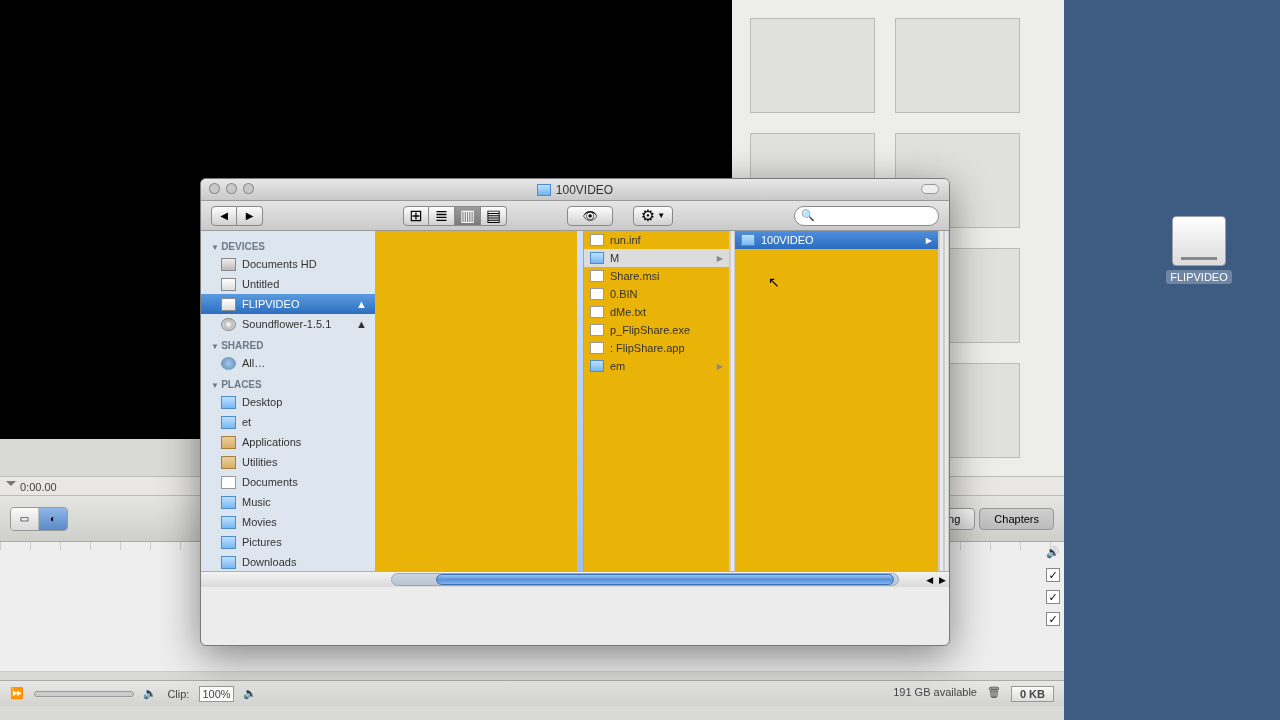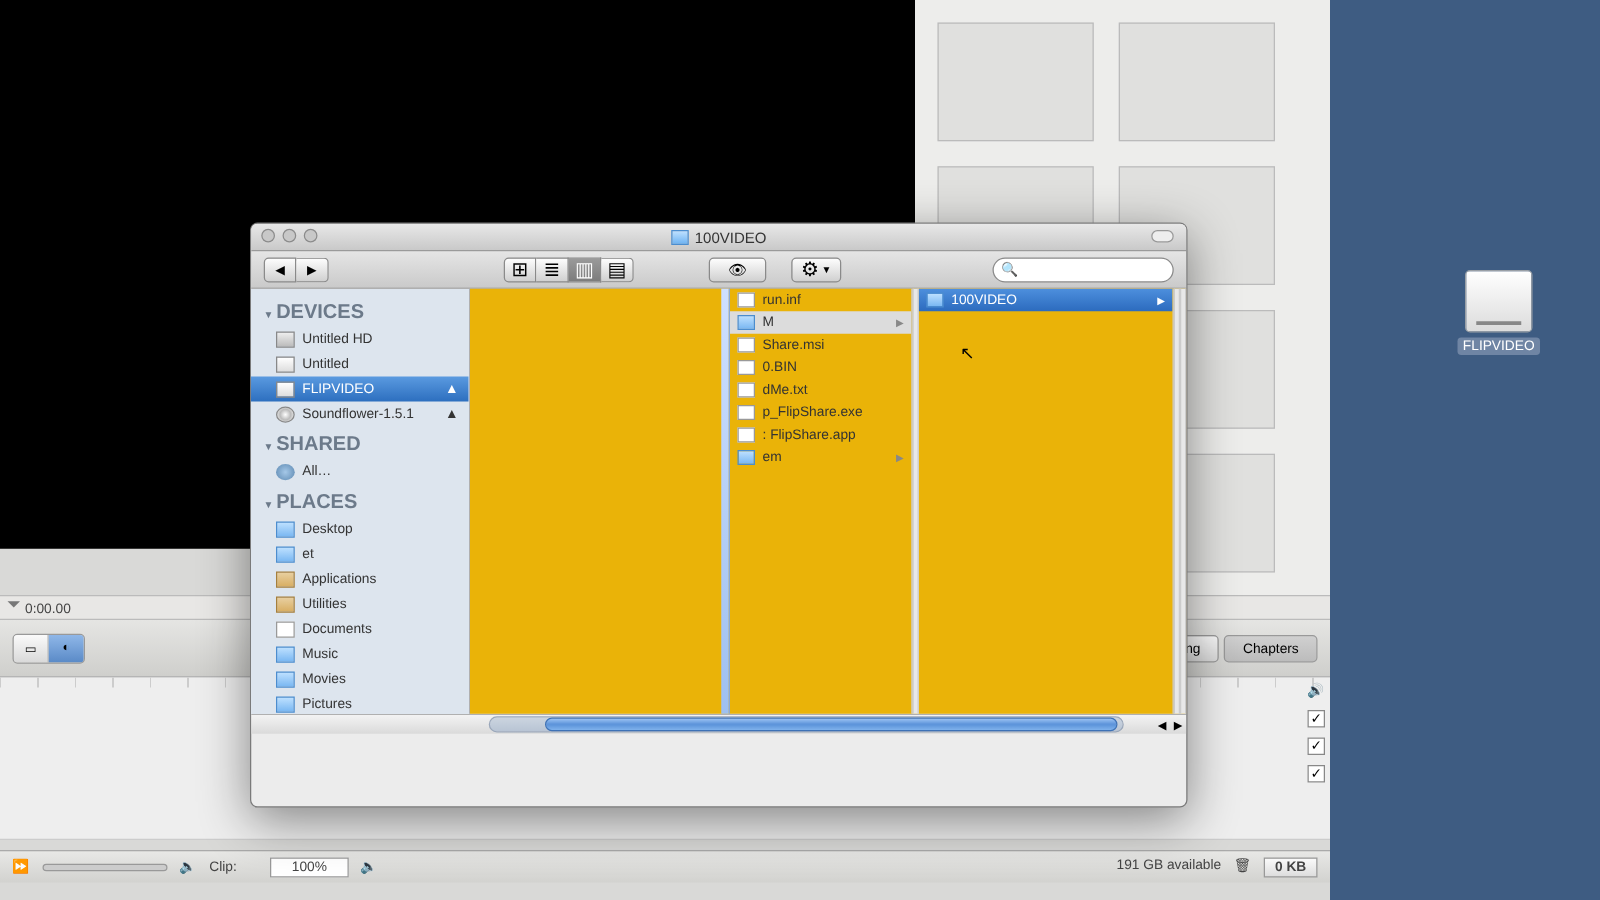--- a/index.html
+++ b/index.html
@@ -22,21 +22,21 @@
   .segbtn div:last-child{border-right:none;}
   .pill{height:22px;padding:0 14px;border:1px solid #999;border-radius:4px;background:linear-gradient(#FAFAFA,#D9D9D9);font-size:11px;line-height:20px;}
   .tabs-right{margin-left:auto;display:flex;gap:4px;}
   .tabs-right .pill.active{background:linear-gradient(#D0D0D0,#BCBCBC);}
   .timeline { height:130px; background:#EEE; border-bottom:1px solid #CCC; position:relative;}
   .timeline::before{content:"";display:block;height:8px;background:repeating-linear-gradient(90deg,#CCC 0,#CCC 1px,transparent 1px,transparent 30px);}
   .checks{position:absolute;right:4px;top:0;display:flex;flex-direction:column;gap:8px;padding-top:4px;}
   .ck{width:14px;height:14px;border:1px solid #888;background:#FFF;font-size:11px;line-height:12px;text-align:center;}
   .vol{width:14px;height:14px;font-size:11px;}
   .footer { position:absolute; left:0; bottom:14px; width:1064px; height:26px; background:linear-gradient(#E8E8E6,#D2D2CF); border-top:1px solid #AAA; display:flex; align-items:center; padding:0 10px; font-size:11px; color:#444; gap:10px;}
-  .footer .pct{border:1px solid #999;background:#FFF;padding:1px 16px;margin-left:17px;}
+  .footer .pct{border:1px solid #999;background:#FFF;padding:1px 2px;}
   .footer .right{margin-left:auto;display:flex;align-items:flex-start;gap:10px;}
   .footer .kb{border:1px solid #999;background:linear-gradient(#FAFAFA,#DDD);padding:1px 8px;font-weight:bold;}
 
   
   .finder { position:absolute; left:200px; top:178px; width:750px; height:468px; background:#ECECEC; border:1px solid #7A7A7A; border-radius:6px; box-shadow:0 10px 40px rgba(0,0,0,0.45); overflow:hidden; }
   .finder-titlebar{height:22px;background:linear-gradient(#E8E8E8,#C9C9C9);border-bottom:1px solid #9A9A9A;display:flex;align-items:center;justify-content:center;font-size:12px;color:#333;position:relative;}
   .finder-titlebar .traffic{position:absolute;left:8px;top:4px;display:flex;gap:6px;}
   .ft-red{background:radial-gradient(circle at 30% 30%,#FF8B82,#E0443E);}
   .ft-yel{background:radial-gradient(circle at 30% 30%,#FFE08A,#E1A325);}
   .ft-grn{background:radial-gradient(circle at 30% 30%,#9BE28B,#50B83C);}
@@ -54,21 +54,21 @@
   .views div:first-child{border-left:1px solid #8A8A8A;border-radius:4px 0 0 4px;}
   .views div:last-child{border-radius:0 4px 4px 0;}
   .views .on{background:linear-gradient(#9A9A9A,#7C7C7C);}
   .ql{width:46px;height:20px;border:1px solid #8A8A8A;border-radius:4px;background:linear-gradient(#FDFDFD,#D0D0D0);margin-left:40px;display:flex;align-items:center;justify-content:center;}
   .gear{width:40px;height:20px;border:1px solid #8A8A8A;border-radius:4px;background:linear-gradient(#FDFDFD,#D0D0D0);display:flex;align-items:center;justify-content:center;}
   .search{margin-left:auto;width:145px;height:20px;border:1px solid #8A8A8A;border-radius:11px;background:#FFF;display:flex;align-items:center;padding-left:6px;}
   .search input{border:none;outline:none;font-size:11px;width:110px;}
 
   .finder-body{display:flex;height:340px;}
   .sidebar{width:175px;background:#DDE5EE;border-right:1px solid #B0B0B0;font-size:11px;overflow:auto;padding:4px 0;}
-  .shead{color:#6C7A8A;font-weight:bold;font-size:16px;padding:6px 10px 2px;text-transform:uppercase;}
+  .shead{color:#6C7A8A;font-weight:bold;font-size:10px;padding:6px 10px 2px;text-transform:uppercase;}
   .shead::before{content:"▼ ";font-size:8px;}
   .sitem{display:flex;align-items:center;gap:6px;padding:2px 8px 2px 20px;color:#333;height:20px;}
   .sitem .ic{width:15px;height:13px;display:inline-block;}
   .sitem.sel{background:linear-gradient(#5A9AE0,#2D6FBF);color:#FFF;}
   .sitem.sel .eject{margin-left:auto;color:#fff;}
 
   .columns{flex:1;display:flex;background:#eab308;position:relative;justify-content:flex-end;}
   .col{border-right:1px solid #CCC;overflow:auto;position:relative;}
   .col0{width:7px;background:linear-gradient(#CFE0FF,#9EC0F0);border-right:1px solid #8AAAD8;}
   .col1{width:146px;}
@@ -202,21 +202,21 @@
       <span style="color:#888;font-size:11px;margin-right:3px;">🔍</span>
       <input type="text" style="">
     </div>
   </div>
 
   <div class="finder-body">
     <div class="sidebar" id="sidebar">
         <div class="shead">DEVICES</div>
         <div class="sitem">
           <span class="ic ic-hd"></span>
-          <span>Untitled HD</span>
+          <span>Documents HD</span>
         </div>
         <div class="sitem">
           <span class="ic ic-hdw"></span>
           <span>Untitled</span>
         </div>
         <div class="sitem sel">
           <span class="ic ic-hdw"></span>
           <span>FLIPVIDEO</span>
           <span class="eject" style="margin-left: auto;">▲</span>
         </div>

